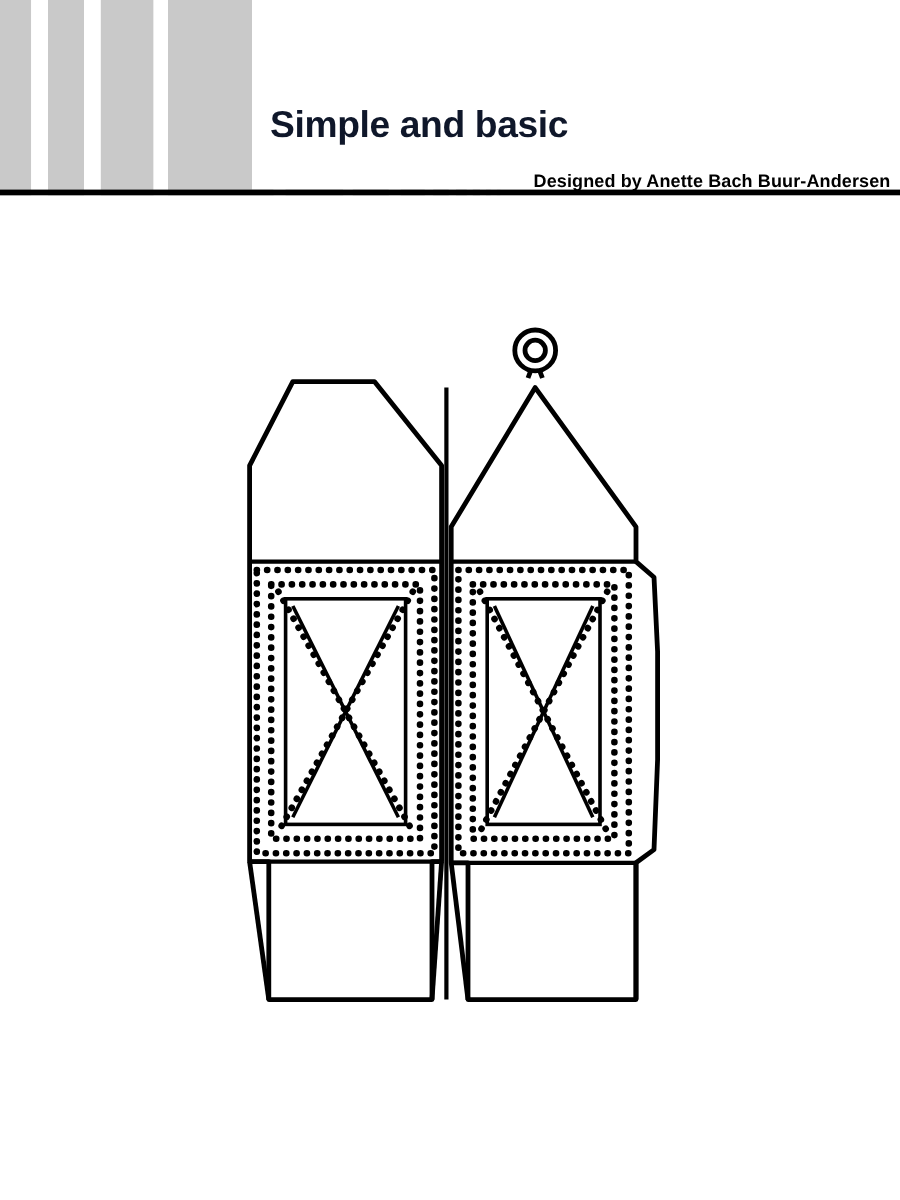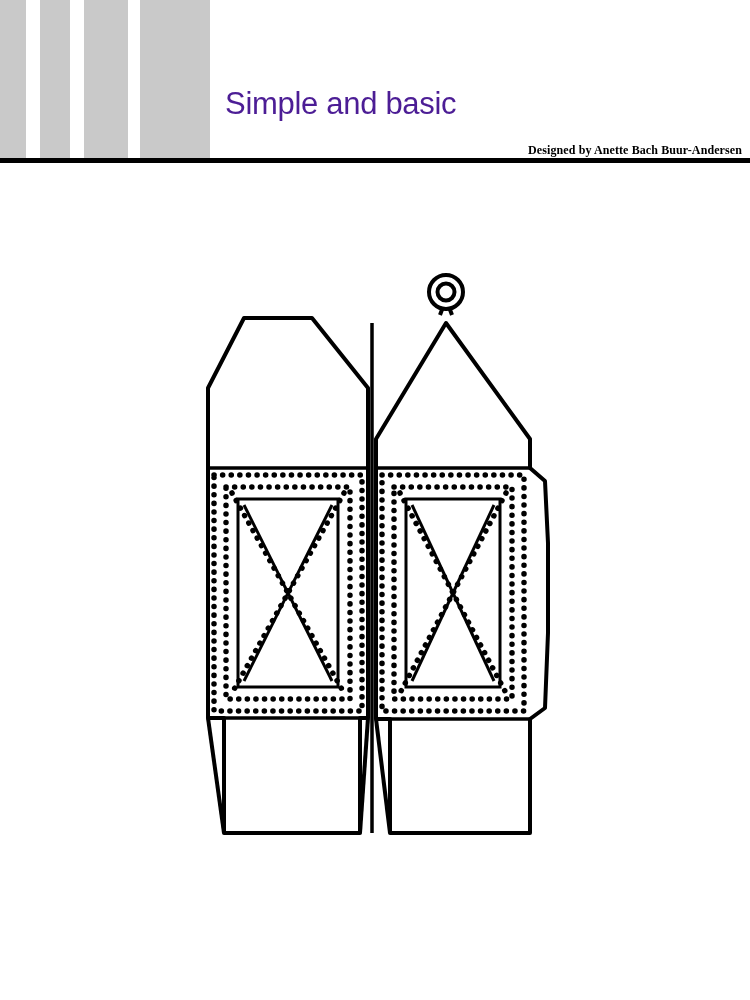--- a/index.html
+++ b/index.html
@@ -58,35 +58,34 @@
     top: 0;
     width: 540px;
     height: 158px;
     background: #ffffff;
   }
   .brand-title {
     position: absolute;
     left: 225px;
     top: 88px;
     font-size: 31px;
-    font-weight: normal;
-    color: #4c1d95;
+    font-weight: bold;
+    color: #0f172a;
     letter-spacing: -0.3px;
     line-height: 1;
   }
   .brand-sub {
     position: absolute;
     right: 8px;
     top: 143px;
-    font-size: 12px;
+    font-size: 15px;
     font-weight: bold;
     color: #000000;
     text-align: right;
     letter-spacing: 0.1px;
-    font-family: Liberation Serif, serif;
   }
 
   
   .artwork {
     position: absolute;
     left: 0;
     top: 163px;
     width: 750px;
     height: 780px;
   }

